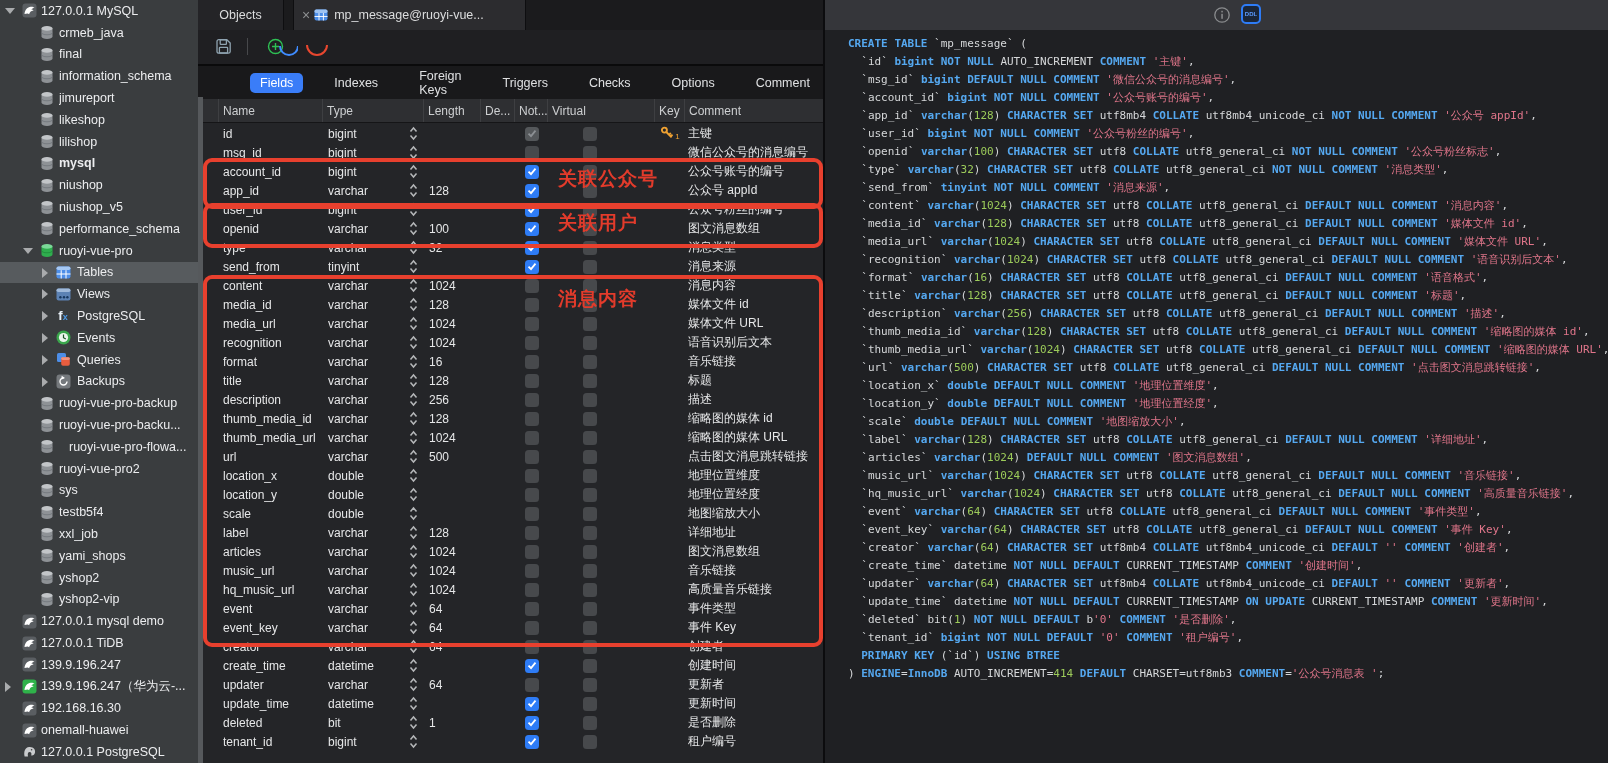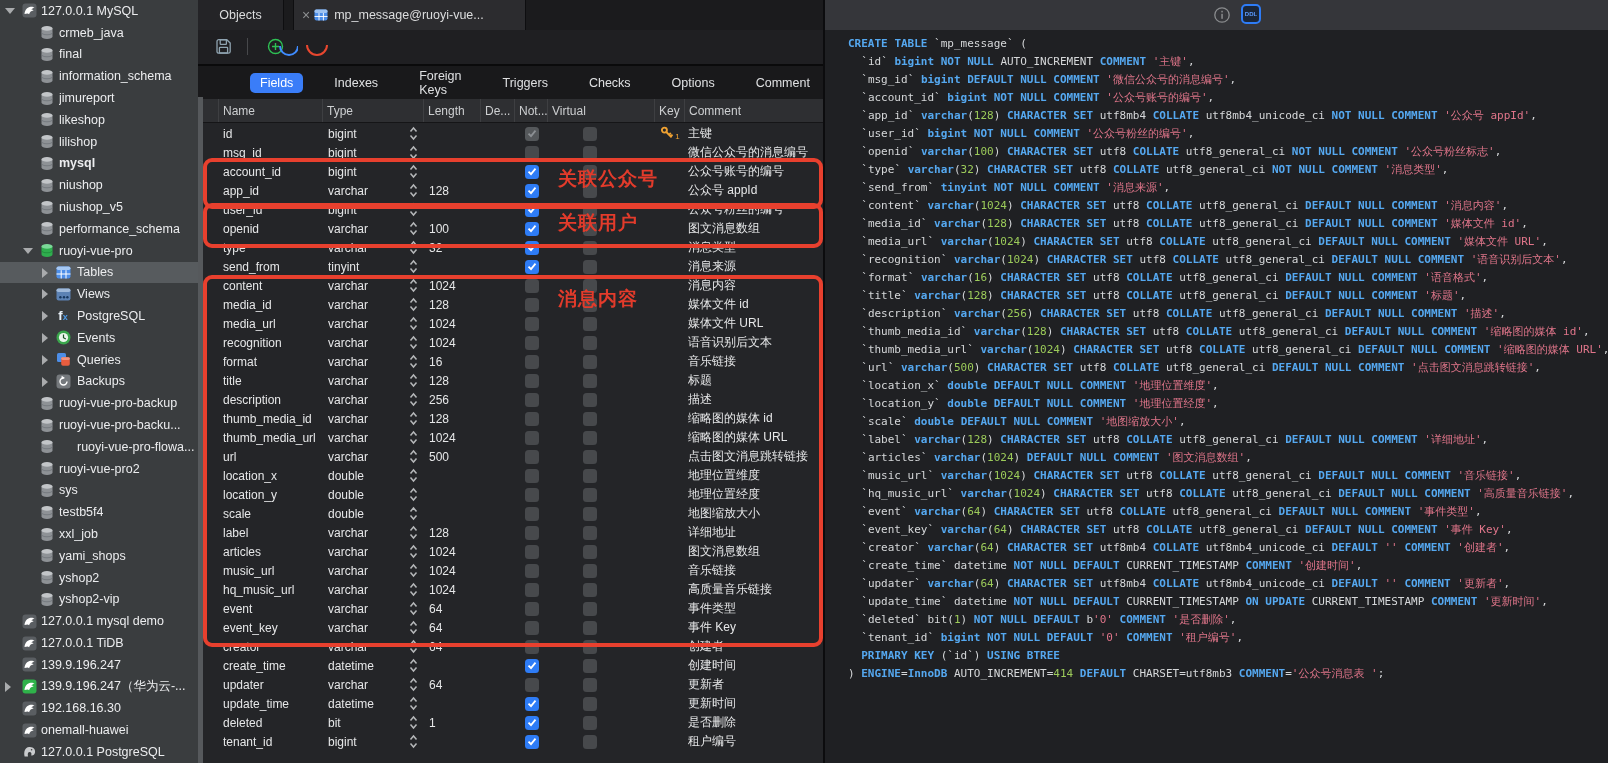--- a/index.html
+++ b/index.html
@@ -279,21 +279,21 @@
         <span class="slabel" style="left: 59px;">ruoyi-vue-pro-backu...</span>
       </div>
       <div class="srow">
         <span class="sicon" style="left: 39px;">
           <svg width="14" height="15" viewBox="0 0 14 15">
             <path d="M1.5 3.4 V11.6 C1.5 13 4 14 7 14 C10 14 12.5 13 12.5 11.6 V3.4 Z" fill="#8E9296"></path>
             <ellipse cx="7" cy="3.4" rx="5.5" ry="2.3" fill="#C2C5C8"></ellipse>
             <path d="M1.5 7.5 C1.5 8.9 4 9.8 7 9.8 C10 9.8 12.5 8.9 12.5 7.5" stroke="#6F7378" fill="none" stroke-width="0.8"></path>
           </svg>
         </span>
-        <span class="slabel" style="left: 59px; padding-left: 18px;">ruoyi-vue-pro-flowa...</span>
+        <span class="slabel" style="left: 51px; padding-left: 18px;">ruoyi-vue-pro-flowa...</span>
       </div>
       <div class="srow">
         <span class="sicon" style="left: 39px;">
           <svg width="14" height="15" viewBox="0 0 14 15">
             <path d="M1.5 3.4 V11.6 C1.5 13 4 14 7 14 C10 14 12.5 13 12.5 11.6 V3.4 Z" fill="#8E9296"></path>
             <ellipse cx="7" cy="3.4" rx="5.5" ry="2.3" fill="#C2C5C8"></ellipse>
             <path d="M1.5 7.5 C1.5 8.9 4 9.8 7 9.8 C10 9.8 12.5 8.9 12.5 7.5" stroke="#6F7378" fill="none" stroke-width="0.8"></path>
           </svg>
         </span>
         <span class="slabel" style="left: 59px;">ruoyi-vue-pro2</span>

